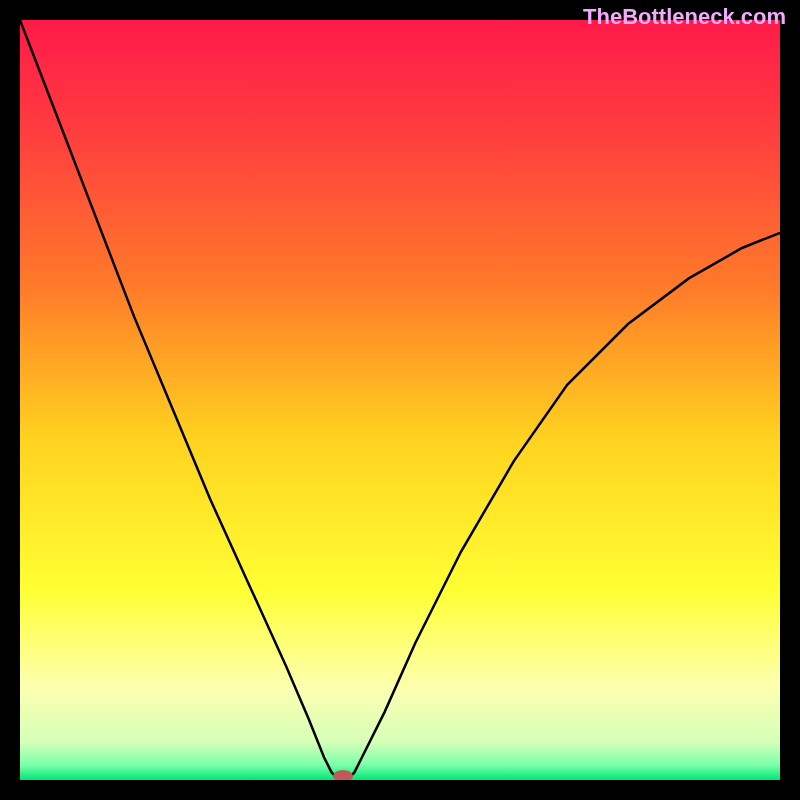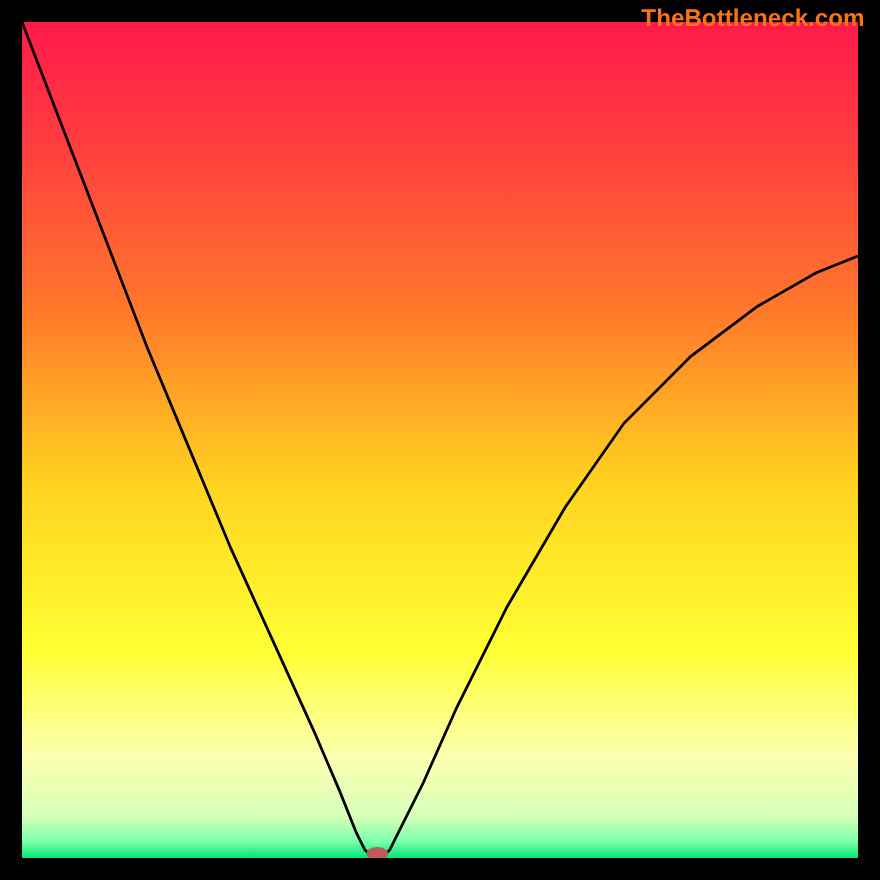--- a/index.html
+++ b/index.html
@@ -8,21 +8,21 @@
     width: 800px;
     height: 800px;
     background: #000;
     position: relative;
     font-family: Arial, sans-serif;
   }
   .watermark {
     position: absolute;
     top: 4px;
     right: 14px;
-    color: #f97316;
+    color: #f0abfc;
     font-size: 22px;
     font-weight: bold;
     z-index: 10;
   }
   .plot-area {
     position: absolute;
     left: 20px;
     top: 20px;
     width: 760px;
     height: 760px;

